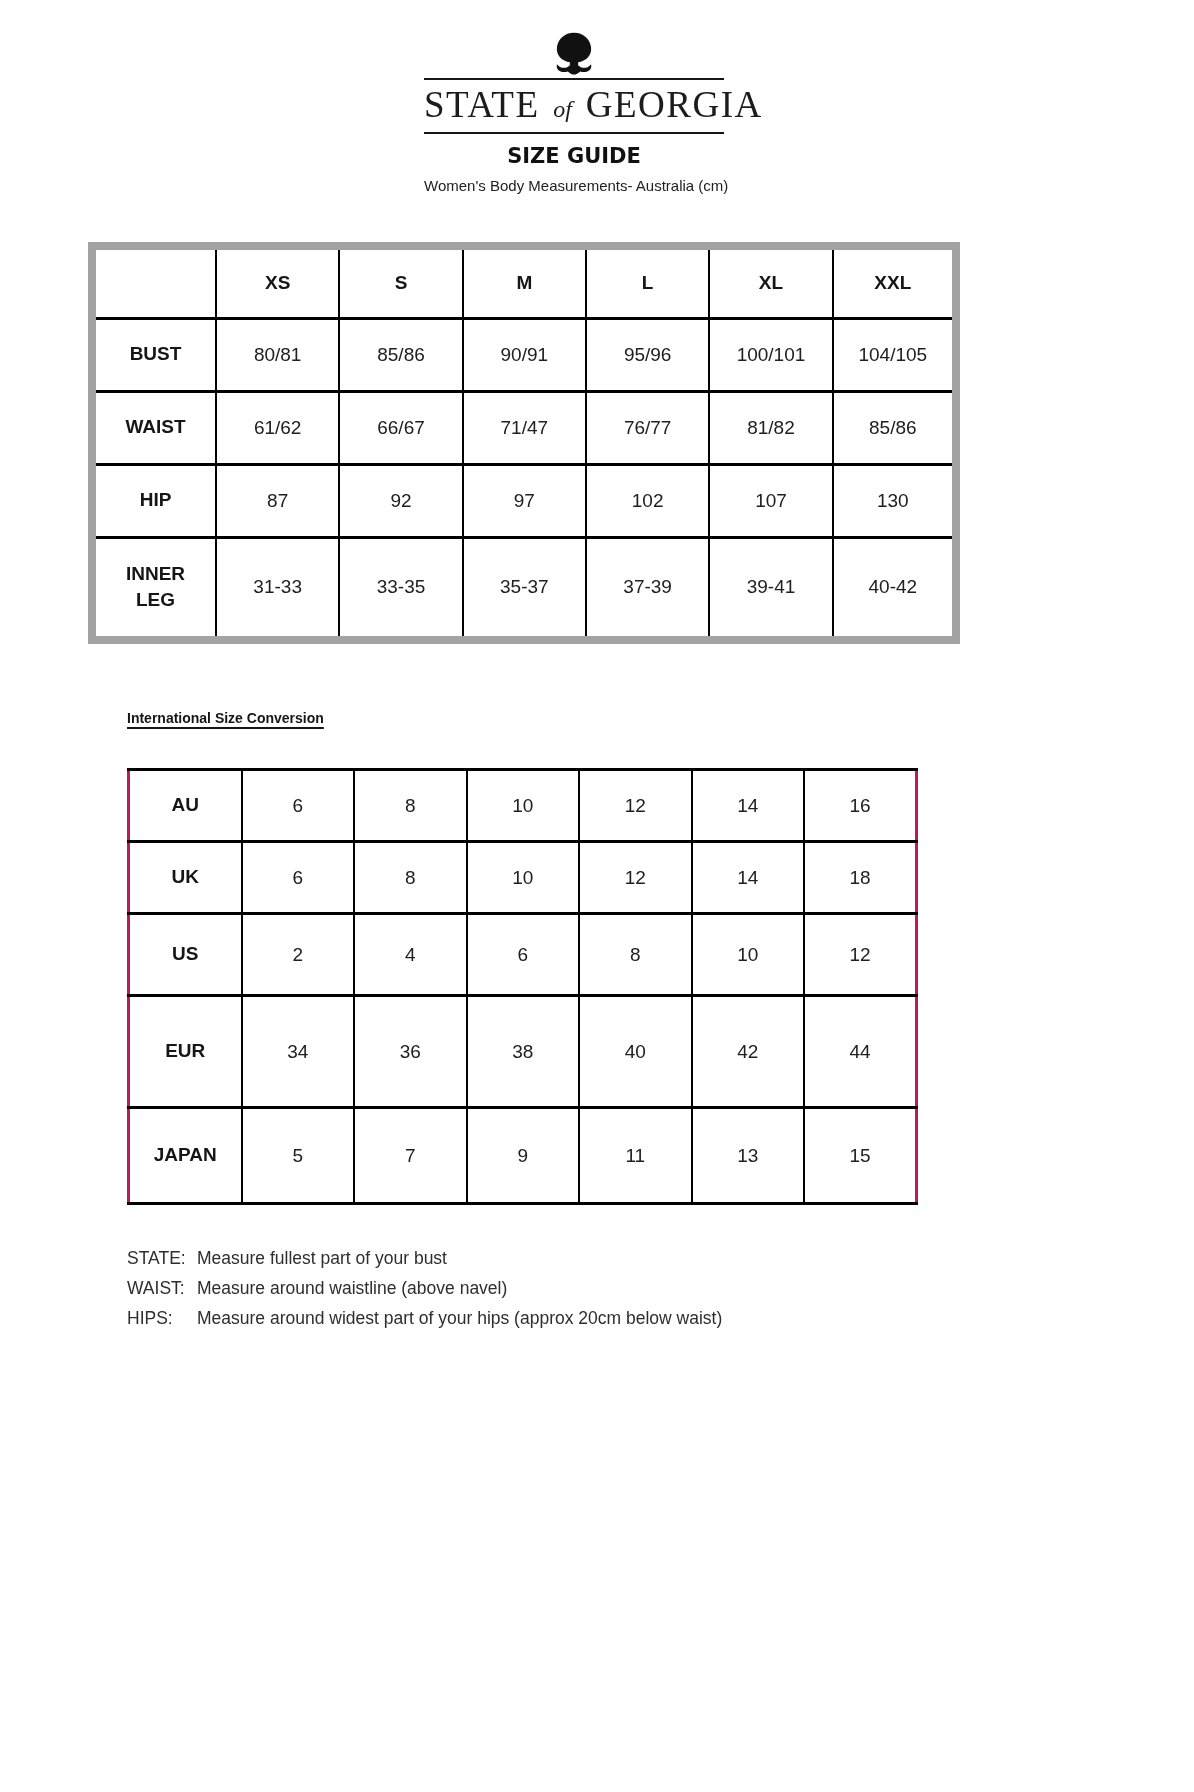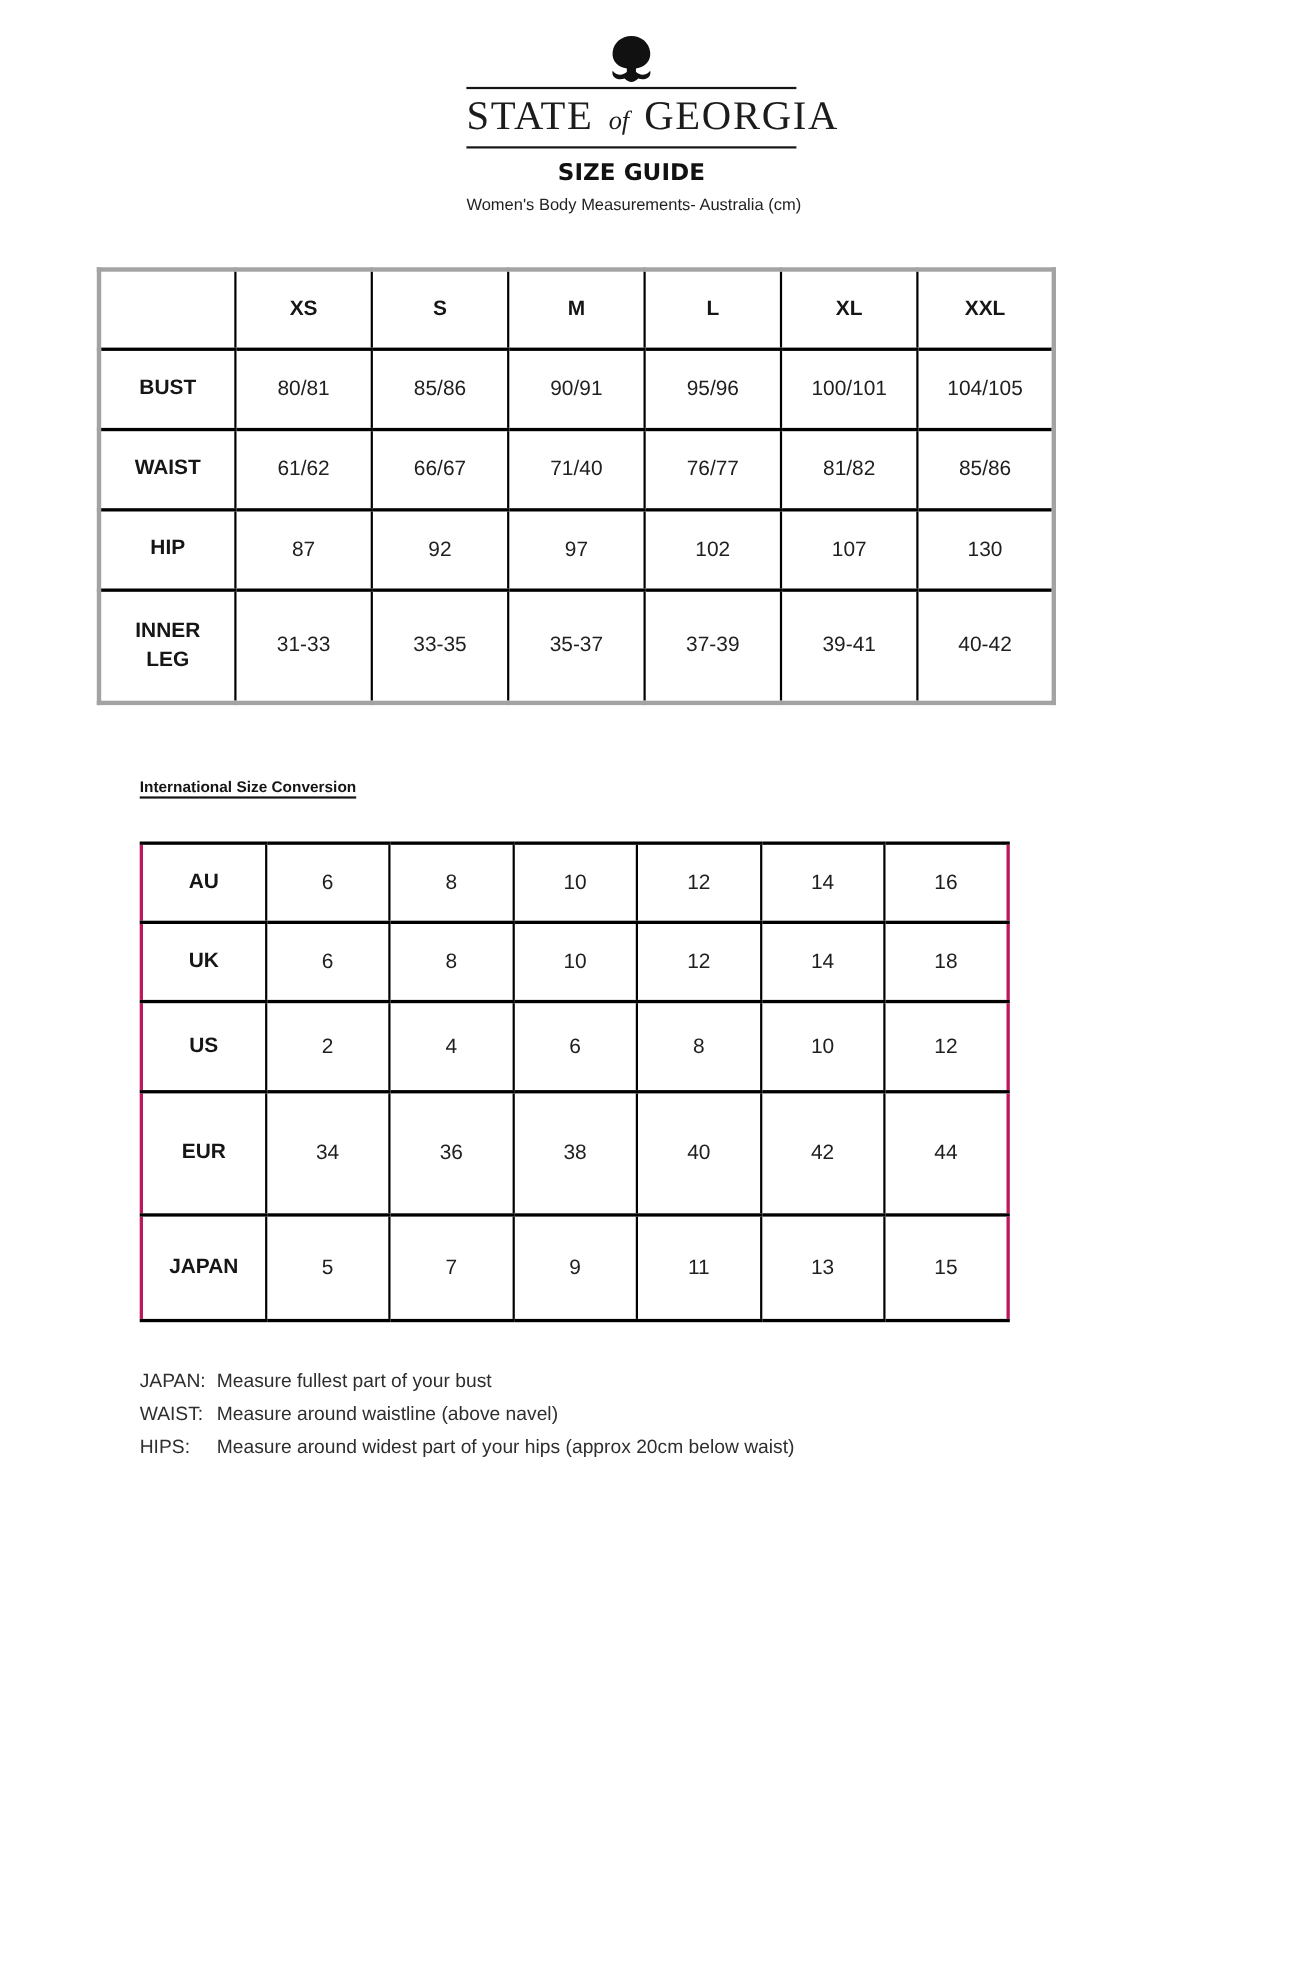--- a/index.html
+++ b/index.html
@@ -29,21 +29,21 @@
     letter-spacing: 0px;
   }
   .subtitle { font-size: 15px; color: #222; margin-top: 9px; white-space: nowrap; }
 
   
   table { border-collapse: collapse; table-layout: fixed; background: #fff; }
   th, td { text-align: center; vertical-align: middle; font-size: 19px; color: #202020; }
   th { font-weight: bold; color: #161616; }
   td { font-weight: normal; }
 
-  .t1 { width: 872px; margin-top: 48px; border: 4px solid #a3a3a3; }
+  .t1 { width: 872px; margin-top: 48px; border: 8px solid #a3a3a3; }
   .t1 th, .t1 td { border: 2px solid #000; border-top-width: 3px; border-bottom-width: 3px; }
   .t1 thead tr { height: 72px; }
   .t1 tbody tr { height: 73px; }
   .t1 tbody tr.tall { height: 103px; }
   .t1 .c-label { width: 124px; }
 
   .rowlabel { display: inline-block; max-width: 86px; line-height: 1.4; }
 
   .section-heading {
     margin: 66px 0 0 39px;
@@ -116,21 +116,21 @@
         <td>85/86</td>
         <td>90/91</td>
         <td>95/96</td>
         <td>100/101</td>
         <td>104/105</td>
       </tr>
       <tr>
         <th><span class="rowlabel">WAIST</span></th>
         <td>61/62</td>
         <td>66/67</td>
-        <td>71/40</td>
+        <td>71/47</td>
         <td>76/77</td>
         <td>81/82</td>
         <td>85/86</td>
       </tr>
       <tr>
         <th><span class="rowlabel">HIP</span></th>
         <td>87</td>
         <td>92</td>
         <td>97</td>
         <td>102</td>
@@ -205,21 +205,21 @@
         <td>9</td>
         <td>11</td>
         <td>13</td>
         <td>15</td>
       </tr>
     </tbody>
   </table>
 
   <div class="notes">
     <div class="note">
-      <span class="note-label">JAPAN:</span><span class="note-text">Measure fullest part of your bust</span>
+      <span class="note-label">STATE:</span><span class="note-text">Measure fullest part of your bust</span>
     </div>
     <div class="note">
       <span class="note-label">WAIST:</span><span class="note-text">Measure around waistline (above navel)</span>
     </div>
     <div class="note">
       <span class="note-label">HIPS:</span><span class="note-text">Measure around widest part of your hips (approx 20cm below waist)</span>
     </div>
   </div>
 
 </div>

